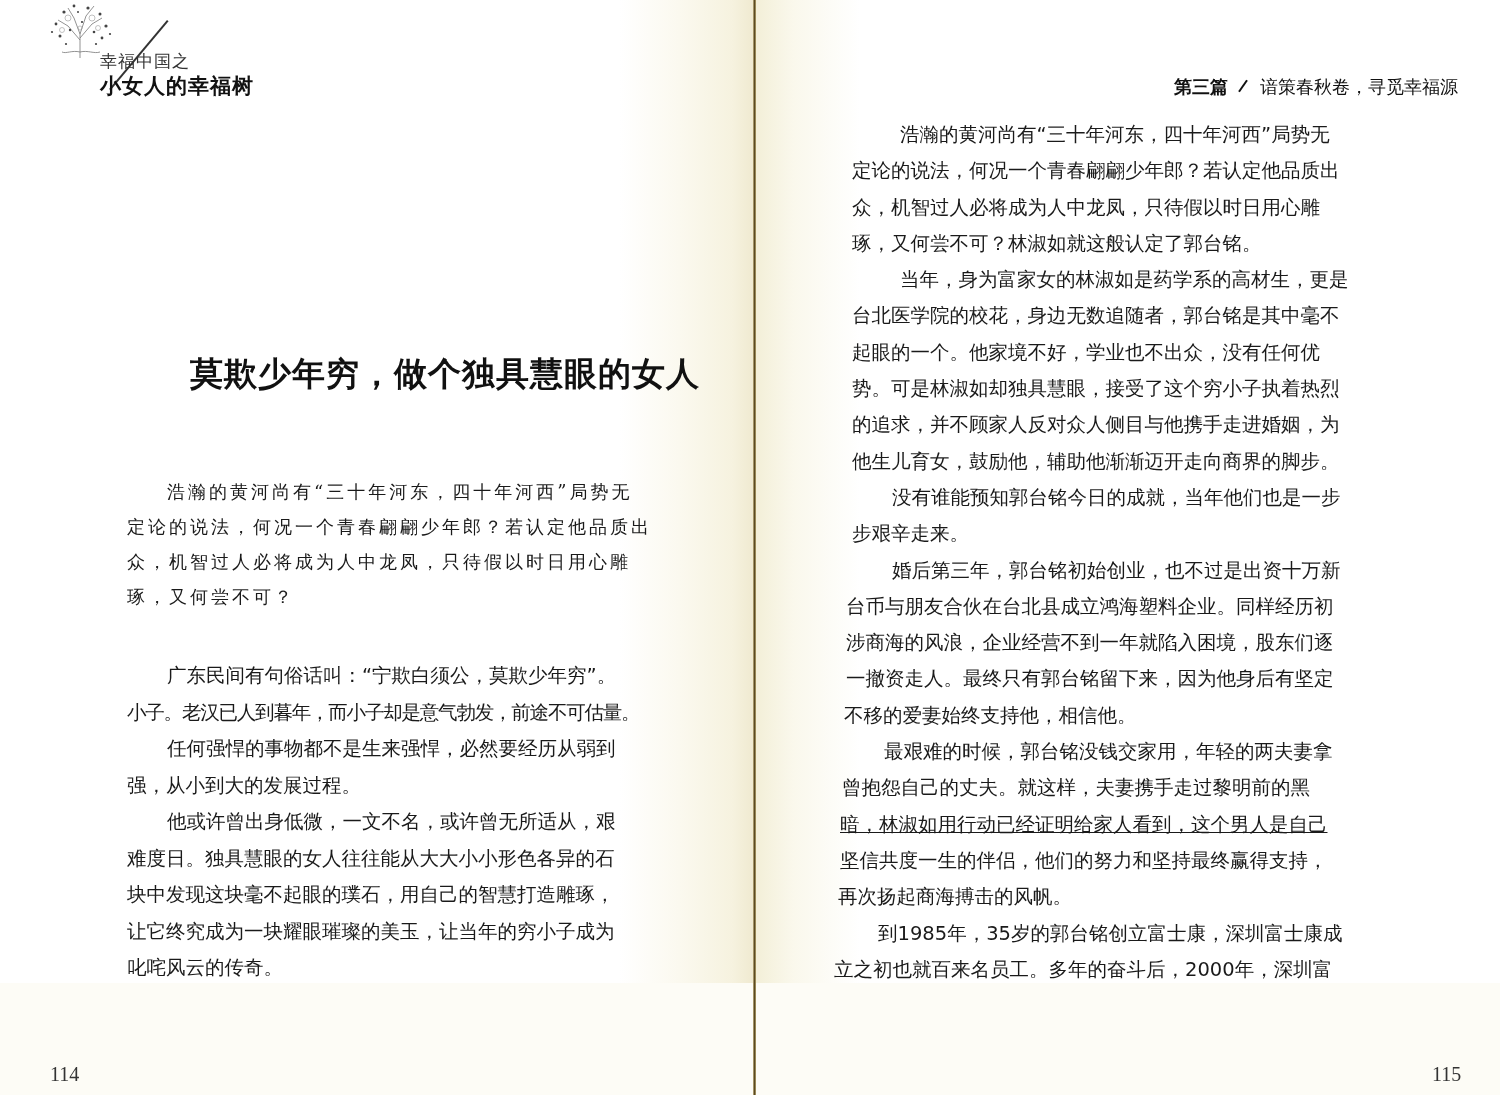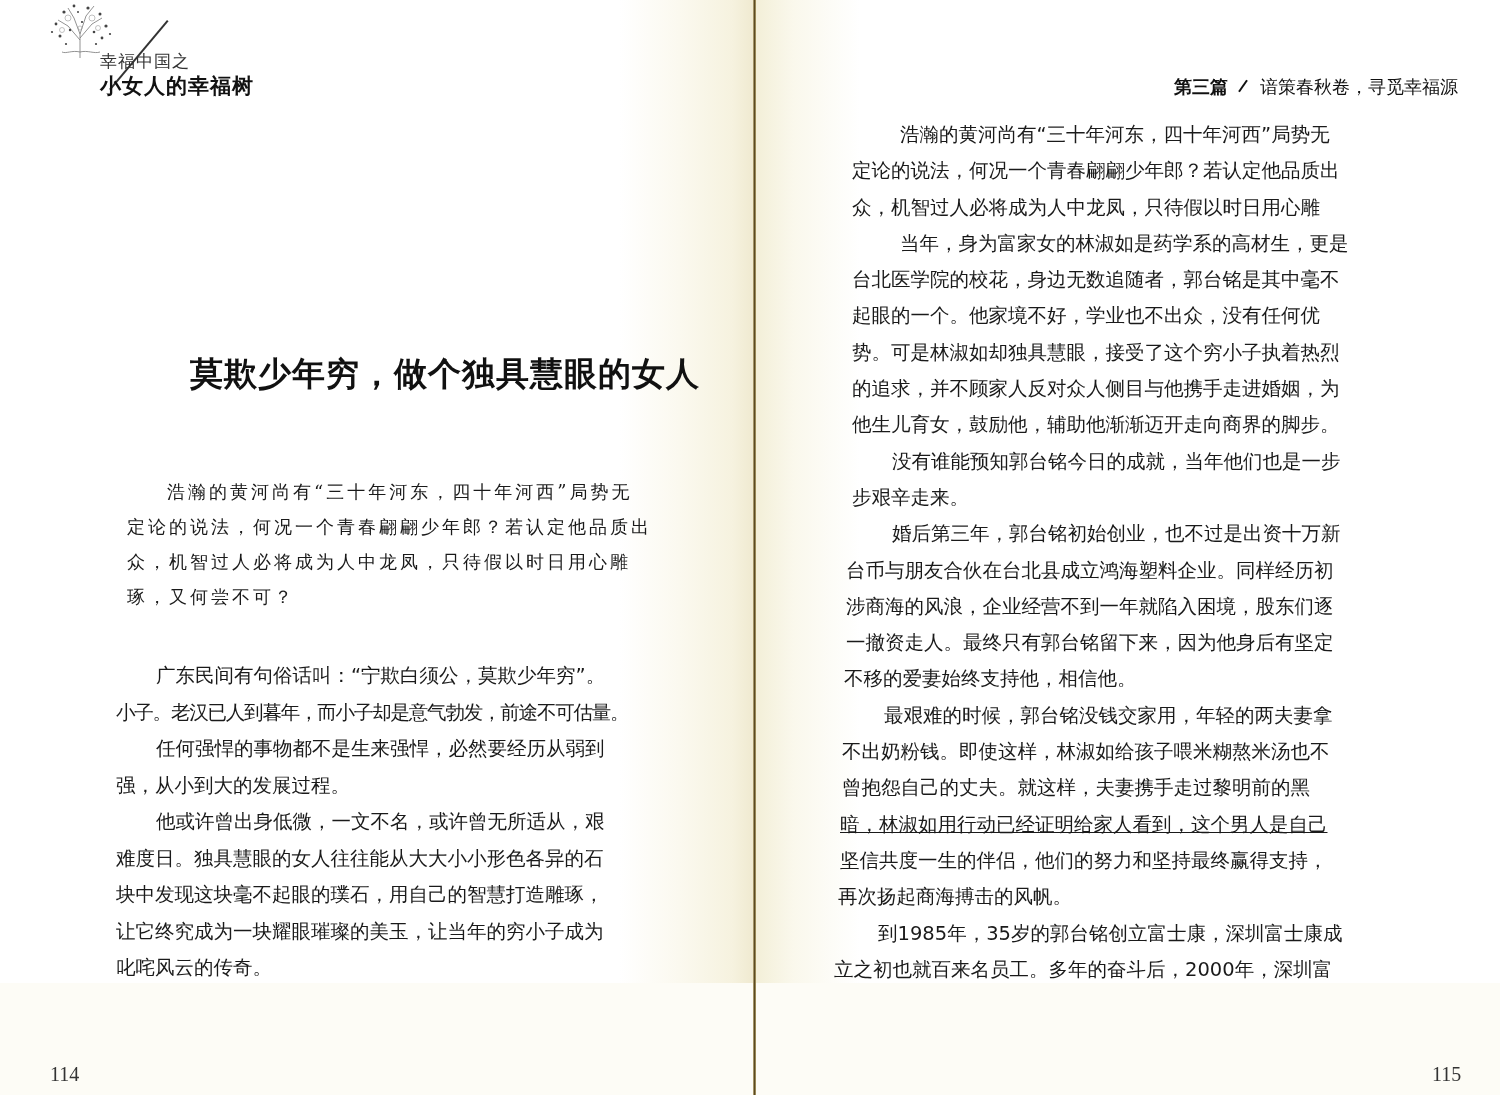--- a/index.html
+++ b/index.html
@@ -37,21 +37,21 @@
     
     .chapter-title {
       position: absolute; left: 190px; top: 352px; font-size: 33px; font-weight: bold;
       letter-spacing: 1px; color: #111; white-space: nowrap;
     }
 
     .para { position: absolute; font-size: 19px; line-height: 35px; color: #1a1a1a; white-space: nowrap; }
     .para .ln { display: block; }
     .intro { font-family: "DejaVu Serif", serif; letter-spacing: 3px; font-size: 18px; line-height: 35px; }
 
-    .body-l { left: 116px; font-family: "DejaVu Sans", sans-serif; font-size: 19.5px; line-height: 36.5px; }
+    .body-l { left: 127px; font-family: "DejaVu Sans", sans-serif; font-size: 19.5px; line-height: 36.5px; }
     .body-r { font-family: "DejaVu Sans", sans-serif; font-size: 19.5px; line-height: 36.3px; }
 
     .page-num { position: absolute; top: 1063px; font-size: 20px; color: #333; font-family: "Liberation Serif", serif; }
   </style>
 </head>
 <body>
 
 <div class="spread">
 
   <div class="page page-left">
@@ -120,35 +120,35 @@
 
   <div class="page page-right">
     <div class="header-right">
       <span class="part-label">第三篇</span><span class="part-sep"></span><span>谙策春秋卷，寻觅幸福源</span>
     </div>
 
     <div class="para body-r" style="left:96px; top:117px;">
       <span class="ln" style="padding-left:48px;">浩瀚的黄河尚有“三十年河东，四十年河西”局势无</span>
       <span class="ln">定论的说法，何况一个青春翩翩少年郎？若认定他品质出</span>
       <span class="ln">众，机智过人必将成为人中龙凤，只待假以时日用心雕</span>
+      <span class="ln">琢，又何尝不可？林淑如就这般认定了郭台铭。</span>
       <span class="ln" style="padding-left:48px;">当年，身为富家女的林淑如是药学系的高材生，更是</span>
       <span class="ln">台北医学院的校花，身边无数追随者，郭台铭是其中毫不</span>
       <span class="ln">起眼的一个。他家境不好，学业也不出众，没有任何优</span>
       <span class="ln">势。可是林淑如却独具慧眼，接受了这个穷小子执着热烈</span>
       <span class="ln">的追求，并不顾家人反对众人侧目与他携手走进婚姻，为</span>
       <span class="ln">他生儿育女，鼓励他，辅助他渐渐迈开走向商界的脚步。</span>
       <span class="ln" style="padding-left:40px;">没有谁能预知郭台铭今日的成就，当年他们也是一步</span>
       <span class="ln">步艰辛走来。</span>
       <span class="ln" style="padding-left:40px;">婚后第三年，郭台铭初始创业，也不过是出资十万新</span>
       <span class="ln" style="margin-left:-6px;">台币与朋友合伙在台北县成立鸿海塑料企业。同样经历初</span>
       <span class="ln" style="margin-left:-6px;">涉商海的风浪，企业经营不到一年就陷入困境，股东们逐</span>
       <span class="ln" style="margin-left:-6px;">一撤资走人。最终只有郭台铭留下来，因为他身后有坚定</span>
       <span class="ln" style="margin-left:-8px;">不移的爱妻始终支持他，相信他。</span>
       <span class="ln" style="padding-left:32px;">最艰难的时候，郭台铭没钱交家用，年轻的两夫妻拿</span>
-      <span class="ln" style="margin-left:-10px;">不出奶粉钱。即使这样，林淑如给孩子喂米糊熬米汤也不</span>
       <span class="ln" style="margin-left:-10px;">曾抱怨自己的丈夫。就这样，夫妻携手走过黎明前的黑</span>
       <span class="ln" style="margin-left:-12px;text-decoration:underline;">暗，林淑如用行动已经证明给家人看到，这个男人是自己</span>
       <span class="ln" style="margin-left:-12px;">坚信共度一生的伴侣，他们的努力和坚持最终赢得支持，</span>
       <span class="ln" style="margin-left:-14px;">再次扬起商海搏击的风帆。</span>
       <span class="ln" style="padding-left:26px;">到1985年，35岁的郭台铭创立富士康，深圳富士康成</span>
       <span class="ln" style="margin-left:-18px;">立之初也就百来名员工。多年的奋斗后，2000年，深圳富</span>
     </div>
 
     <div class="page-num" style="left:676px;">115</div>
   </div>

